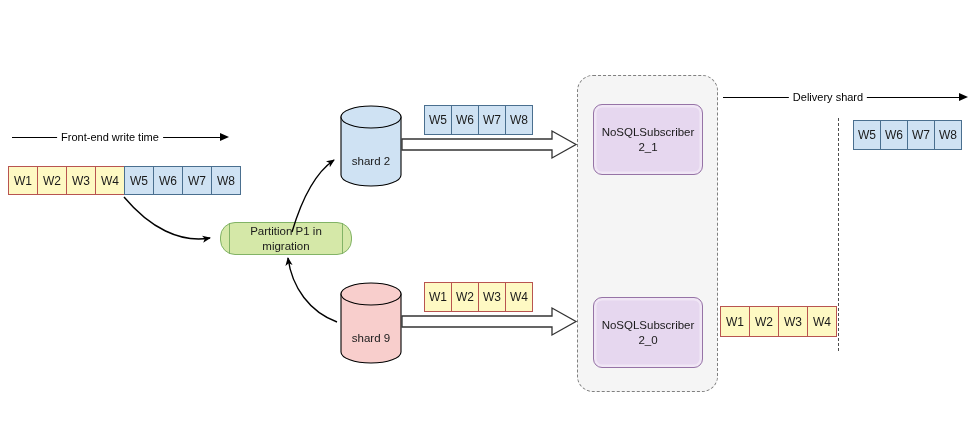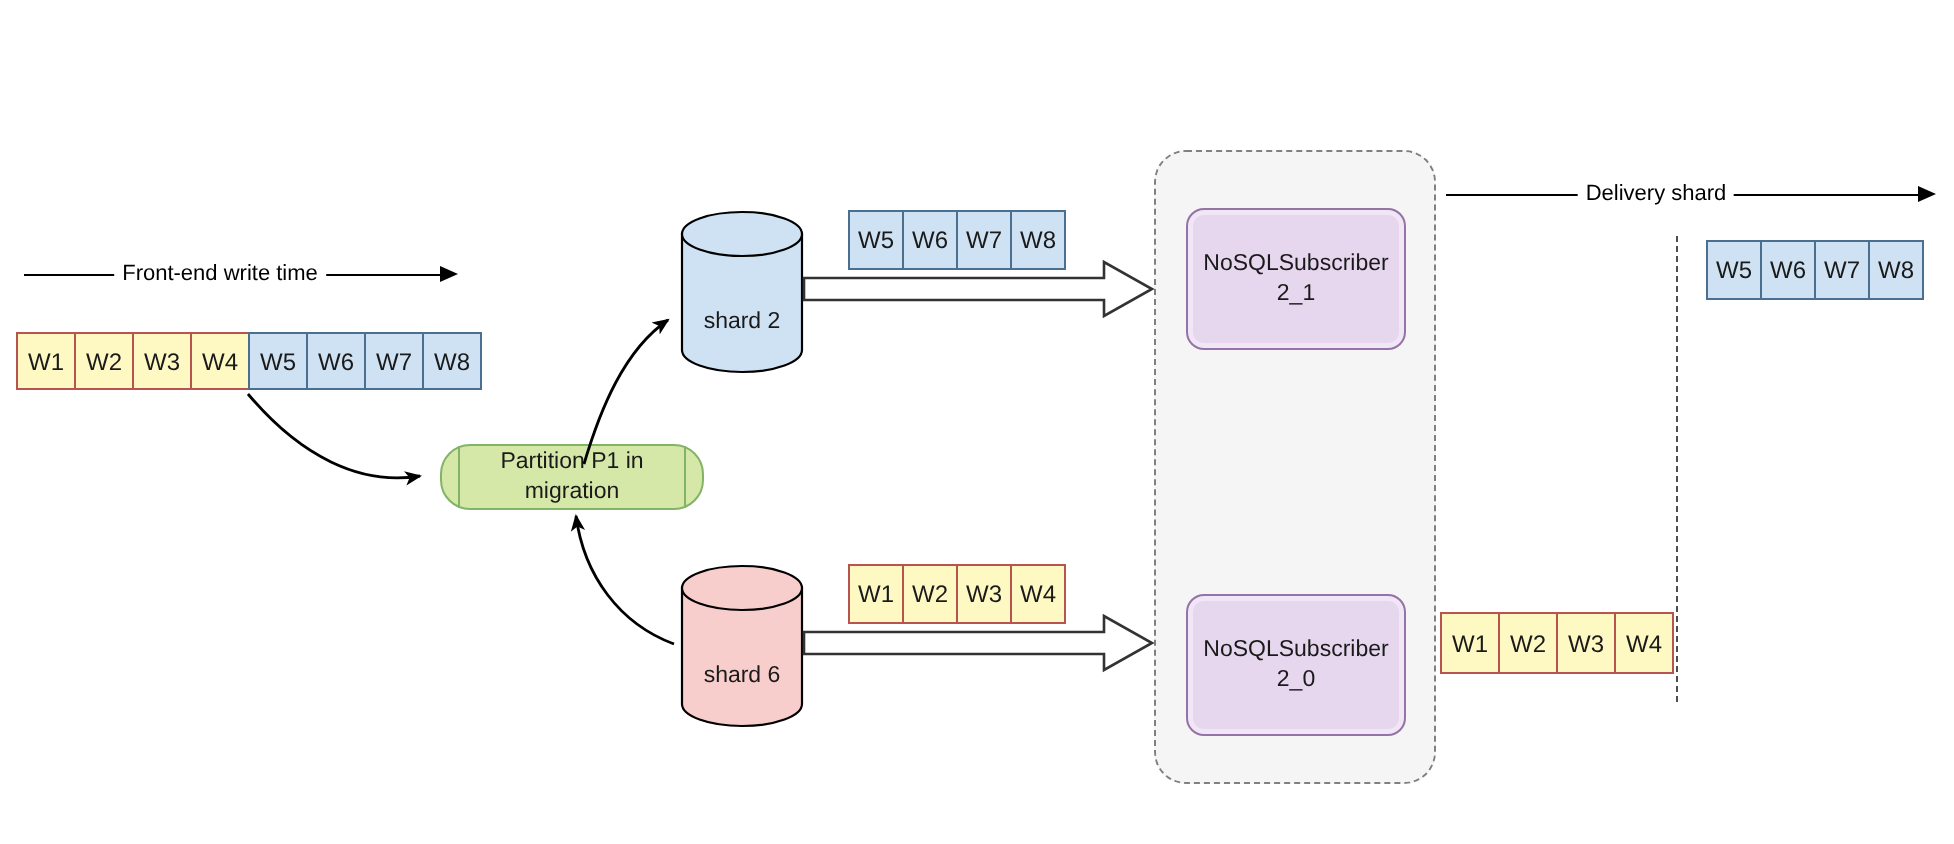--- a/index.html
+++ b/index.html
@@ -171,21 +171,21 @@
       <ellipse cx="31" cy="12" rx="30" ry="11" fill="#cfe2f3" stroke="#000000" stroke-width="1.1"></ellipse>
     </svg>
     <div class="label" style="top:50px;">shard 2</div>
   </div>
 
   <div class="cyl" style="left:340px; top:282px; width:62px; height:82px;">
     <svg width="62" height="82" viewBox="0 0 62 82">
       <path d="M1,12 L1,70 A30,11 0 0,0 61,70 L61,12 Z" fill="#f8cecc" stroke="#000000" stroke-width="1.1"></path>
       <ellipse cx="31" cy="12" rx="30" ry="11" fill="#f8cecc" stroke="#000000" stroke-width="1.1"></ellipse>
     </svg>
-    <div class="label" style="top:50px;">shard 6</div>
+    <div class="label" style="top:50px;">shard 9</div>
   </div>
 
   <div class="wrow" style="left:424px; top:105px;">
     <div class="wcell blue" style="width:28px;height:30px;">W5</div>
     <div class="wcell blue" style="width:28px;height:30px;">W6</div>
     <div class="wcell blue" style="width:28px;height:30px;">W7</div>
     <div class="wcell blue" style="width:28px;height:30px;">W8</div>
   </div>
 
   <div class="wrow" style="left:424px; top:282px;">

